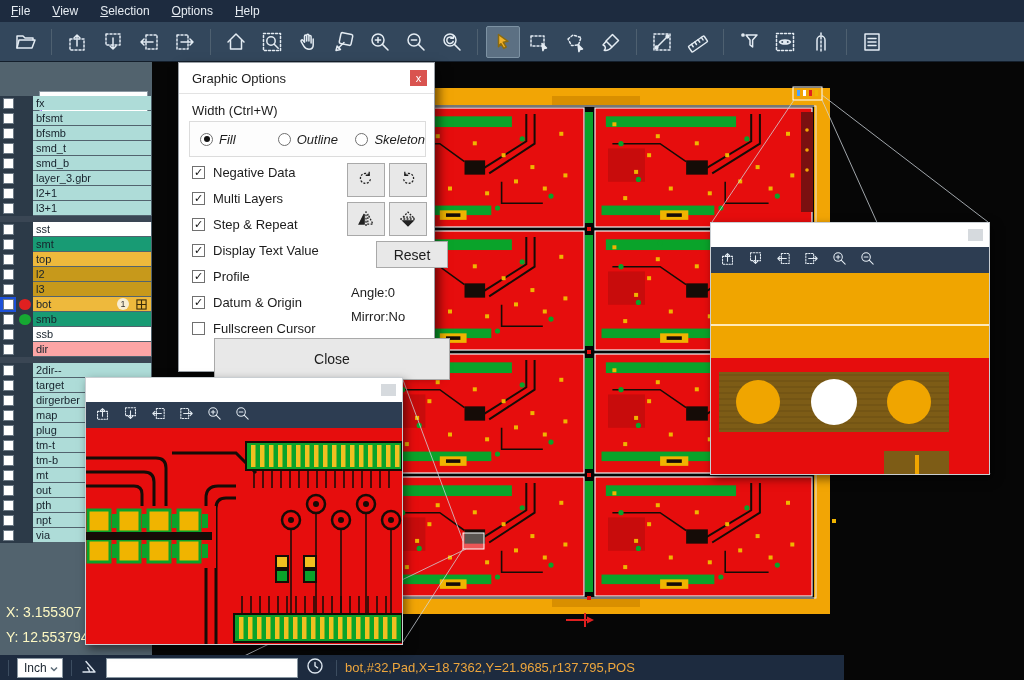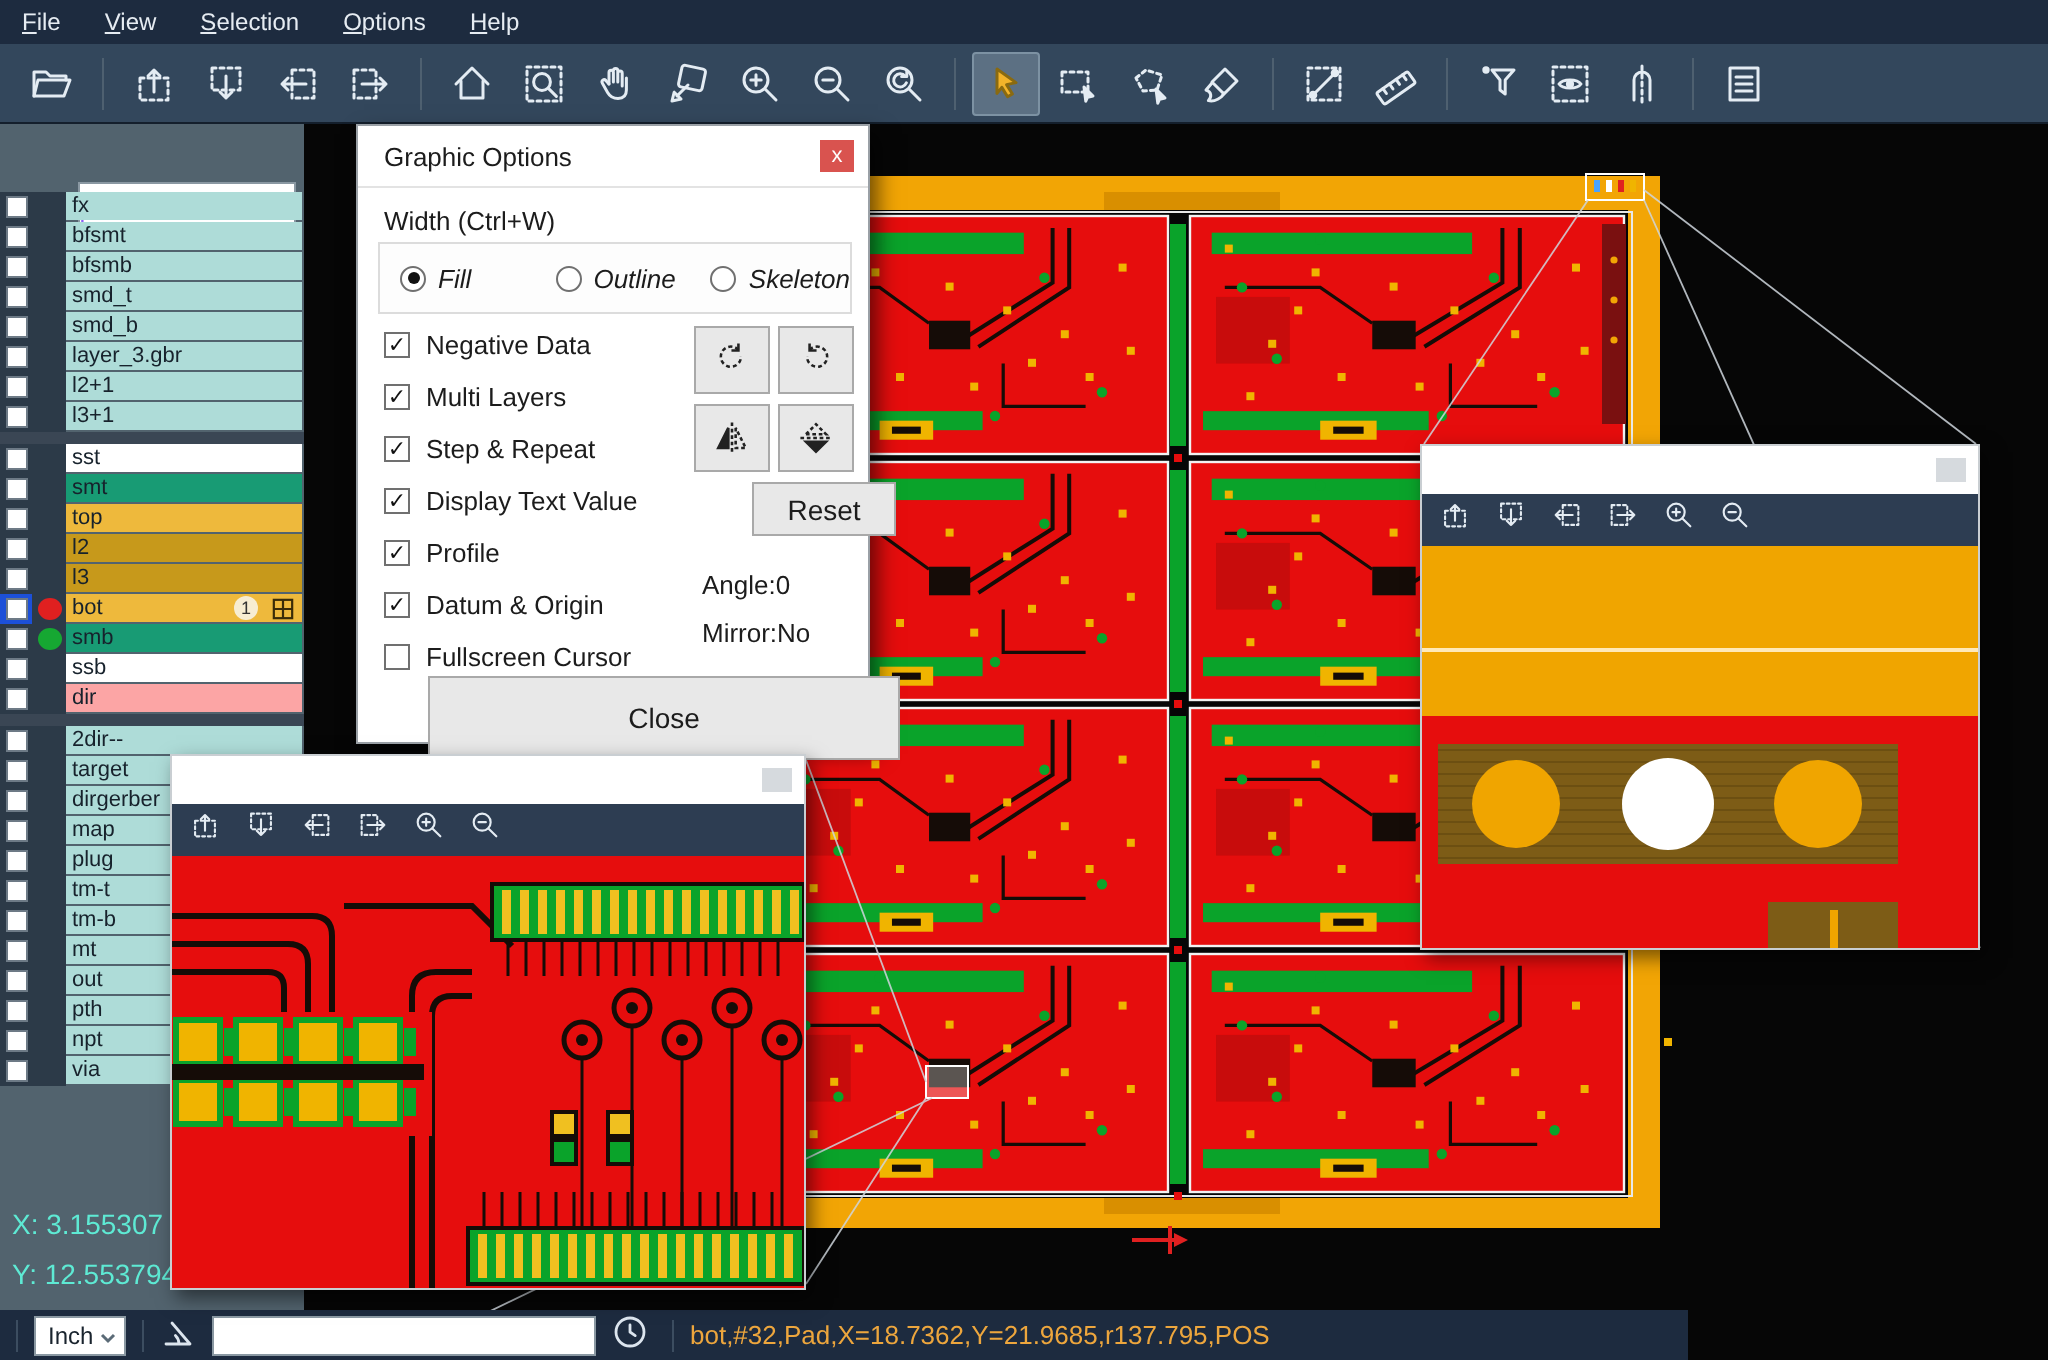--- a/index.html
+++ b/index.html
@@ -31,21 +31,21 @@
   .cb{width:11px;height:11px;background:#fff;border:1px solid #6d7a86;box-sizing:border-box;}
   .dotcell{width:17px;background:#2c3a48;display:flex;align-items:center;justify-content:center;}
   .dot{width:12px;height:11px;border-radius:50%;}
   .lname{flex:1;margin:0 1px 1px 0;font-size:11px;color:#17222c;display:flex;align-items:center;padding-left:3px;position:relative;}
   .c-cyan{background:#aedcd8}.c-white{background:#ffffff}.c-green{background:#189b74}
   .c-amber{background:#eeb93c}.c-gold{background:#c7991b}.c-gray{background:#fca5a5}
   .badge{position:absolute;right:22px;top:1px;width:12px;height:12px;border-radius:50%;background:#f7edd2;
          color:#333;font-size:9px;display:flex;align-items:center;justify-content:center;}
   .gridic{position:absolute;right:4px;top:2px;}
   .gsep{height:6px;background:#3a4654;}
-  .coords{position:absolute;left:6px;top:538px;color:#5eead4;font-size:14px;line-height:25px;}
+  .coords{position:absolute;left:6px;top:538px;color:#fef9c3;font-size:14px;line-height:25px;}
   
   .canvas{position:absolute;left:152px;top:62px;width:872px;height:593px;background:#060606;}
   
   .dialog{position:absolute;left:178px;top:62px;width:257px;height:310px;background:#fff;
           border:1px solid #9aa0a6;box-sizing:border-box;box-shadow:4px 5px 10px rgba(0,0,0,.55);
           font-size:13px;color:#1c1c1c;z-index:5;}
   .dlg-title{height:30px;border-bottom:1px solid #e3e3e3;display:flex;align-items:center;padding-left:13px;}
   .dlg-close{position:absolute;right:7px;top:7px;width:17px;height:16px;background:#d9534f;color:#fff;
              font-size:11px;display:flex;align-items:center;justify-content:center;line-height:1;}
   .dlg-width{position:absolute;left:13px;top:40px;}

